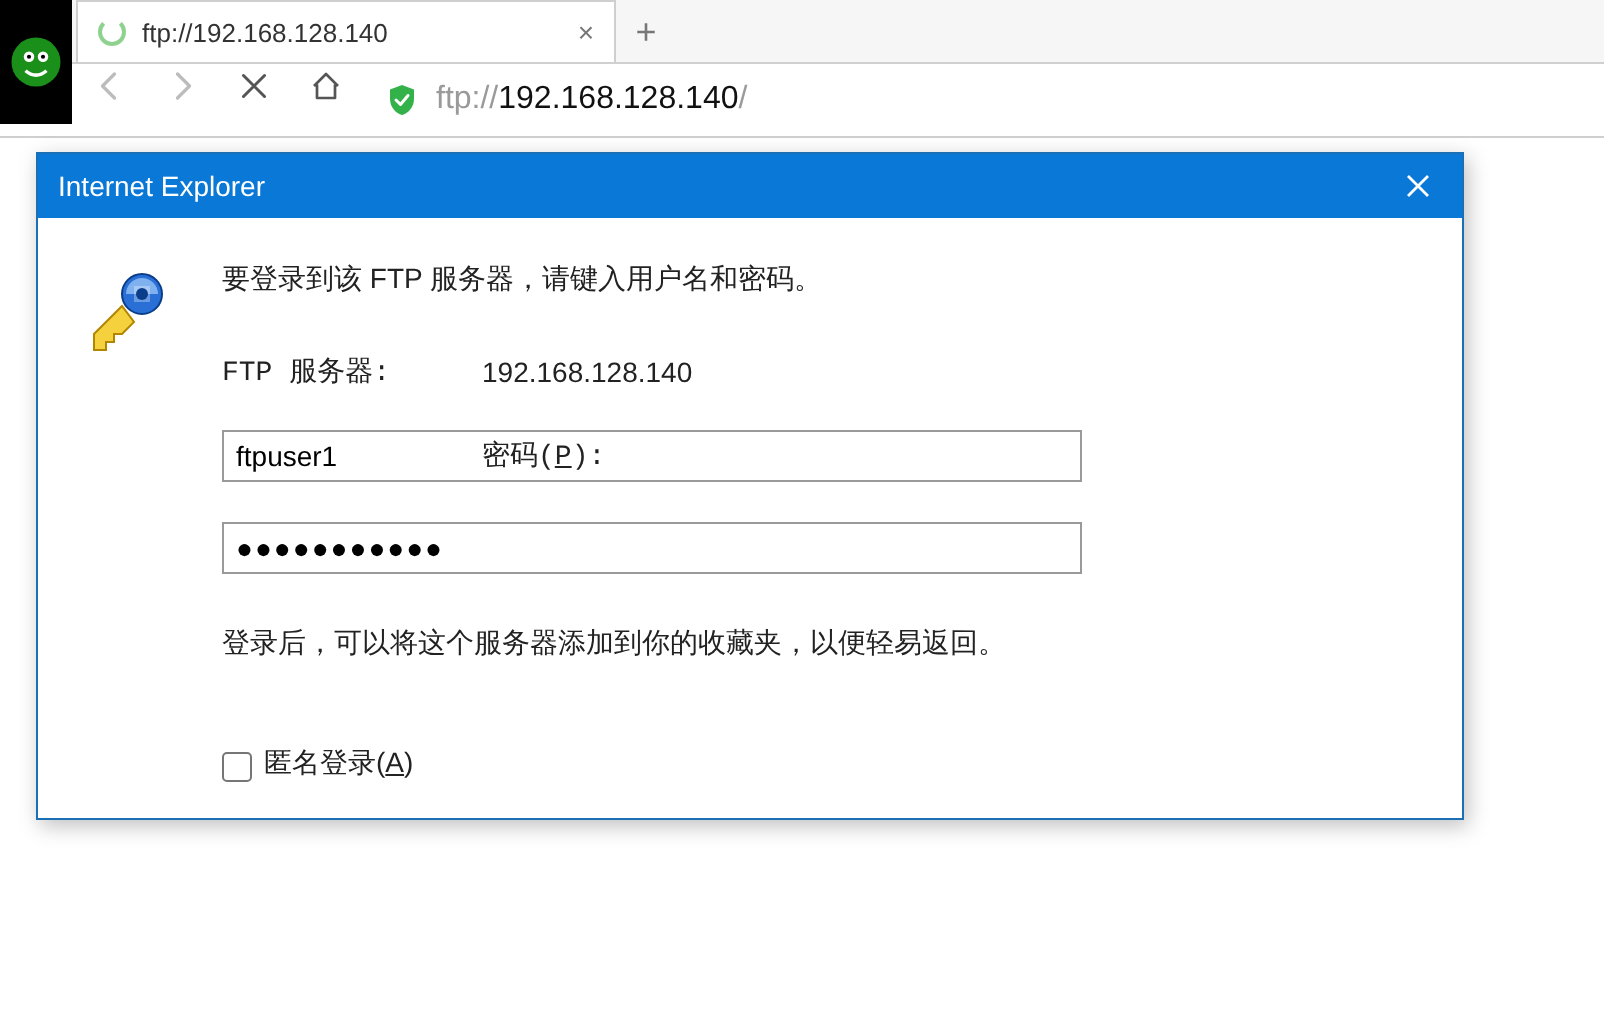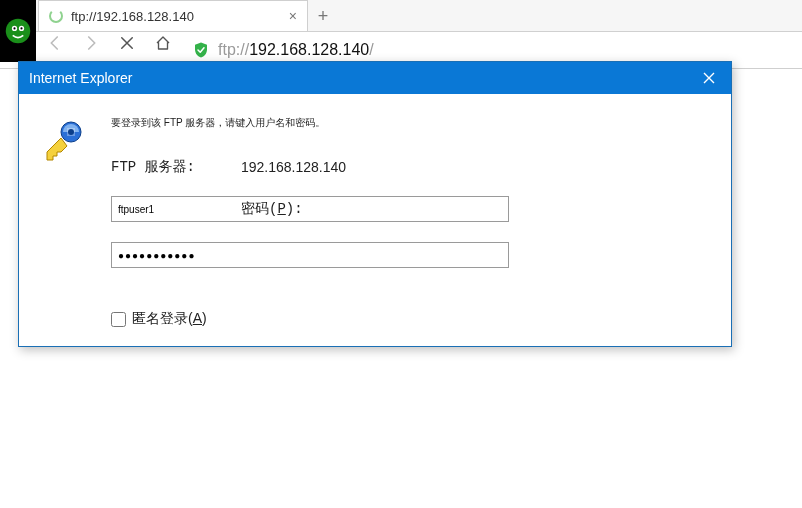--- a/index.html
+++ b/index.html
@@ -100,21 +100,21 @@
   .shield {
     width: 18px; height: 18px;
   }
   .addr-bar .proto { color: #9a9a9a; }
   .addr-bar .host { color: #111; font-weight: 500; }
 
   
   .dialog {
     position: absolute;
     left: 18px;
-    top: 61px;
+    top: 76px;
     width: 714px;
     background: #fff;
     border: 1px solid #1a6fb5;
     box-shadow: 2px 3px 10px rgba(0,0,0,0.25);
   }
   .dialog-titlebar {
     height: 32px;
     background: #0a78d6;
     color: #fff;
     display: flex;
@@ -140,55 +140,55 @@
   }
   .dialog-icon {
     width: 48px;
     flex: 0 0 48px;
     padding-top: 2px;
   }
   .dialog-content {
     flex: 1;
   }
   .instruction {
-    font-size: 10px;
+    font-size: 14px;
     margin-bottom: 28px;
   }
 
   .form-grid {
     display: grid;
     grid-template-columns: 130px 1fr;
     row-gap: 20px;
     align-items: center;
     font-size: 14px;
   }
   .form-grid .lbl { color: #222; font-family: Liberation Mono, monospace; }
   .form-grid .val { color: #222; }
   .form-grid input[type=text],
   .form-grid input[type=password] {
-    width: 398px;
+    width: 430px;
     height: 26px;
     border: 1px solid #9a9a9a;
     padding: 2px 6px;
-    font-size: 10px;
+    font-size: 14px;
     font-family: inherit;
     outline: none;
   }
 
   .note {
     grid-column: 1 / span 2;
     font-size: 14px;
     padding-top: 6px;
   }
 
   .anon-row {
     grid-column: 1 / span 2;
     padding-top: 22px;
     display: flex;
-    align-items: center;
+    align-items: flex-end;
     gap: 6px;
     font-size: 14px;
   }
   .anon-row input[type=checkbox] {
     width: 15px; height: 15px;
     margin: 0;
   }
 
   .dialog-buttons {
     display: flex;
@@ -296,20 +296,21 @@
 
         <div class="form-grid">
           <div class="lbl">FTP 服务器:</div>
           <div class="val">192.168.128.140</div>
 
           <div><input type="text" value="ftpuser1" style=""></div>
 
           <div class="lbl"><span>密码(</span><u>P</u><span>):</span></div>
           <div><input type="text" style="font-family: Arial; letter-spacing: 1px;" value="●●●●●●●●●●●"></div>
 
+          <div class="note">登录后，可以将这个服务器添加到你的收藏夹，以便轻易返回。</div>
 
           <div class="anon-row">
             <input type="checkbox" style="">
             <label><span>匿名登录(</span><u>A</u><span>)</span></label>
           </div>
         </div>
       </div>
     </div>
   </div>
 

